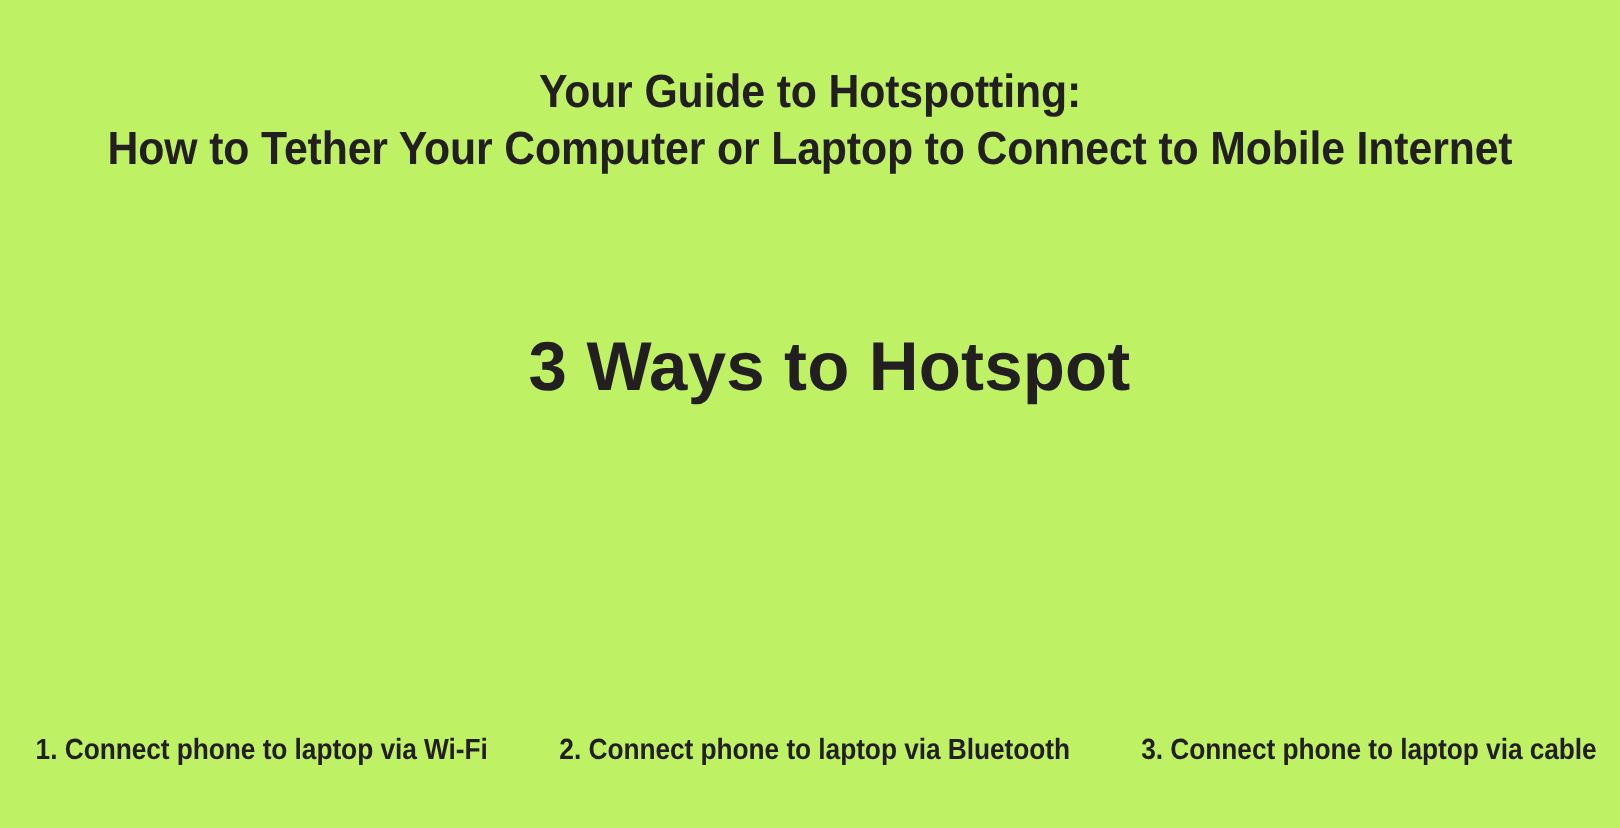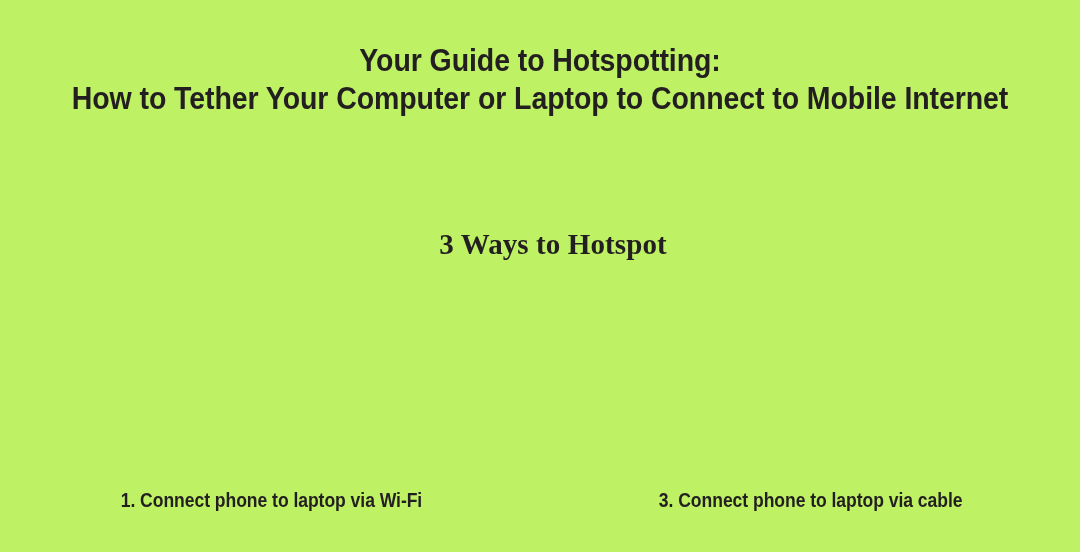--- a/index.html
+++ b/index.html
@@ -52,23 +52,23 @@
   .section-heading {
     position: absolute;
     top: 223px;
     left: 0;
     width: 1080px;
     text-align: center;
   }
   .section-heading .heading-text {
     display: inline-block;
     color: #231f20;
-    font-family: Liberation Serif, serif;
+    font-family: Liberation Sans, sans-serif;
     font-weight: bold;
-    font-size: 29px;
+    font-size: 46px;
     line-height: 42px;
     letter-spacing: 0.1px;
     white-space: nowrap;
     padding-left: 26px; 
   }
 
   
   .illustration-band {
     position: absolute;
     top: 276px;
@@ -129,17 +129,20 @@
     <div class="illustration-slot"></div>
     <div class="illustration-slot"></div>
     <div class="illustration-slot"></div>
   </div>
 
   <div class="caption-row">
     <div class="caption-cell">
       <span class="caption-text">1. Connect phone to laptop via Wi-Fi</span>
     </div>
     <div class="caption-cell">
+      <span class="caption-text">2. Connect phone to laptop via Bluetooth</span>
+    </div>
+    <div class="caption-cell">
       <span class="caption-text">3. Connect phone to laptop via cable</span>
     </div>
   </div>
 
 </div>
 
 </body></html>

